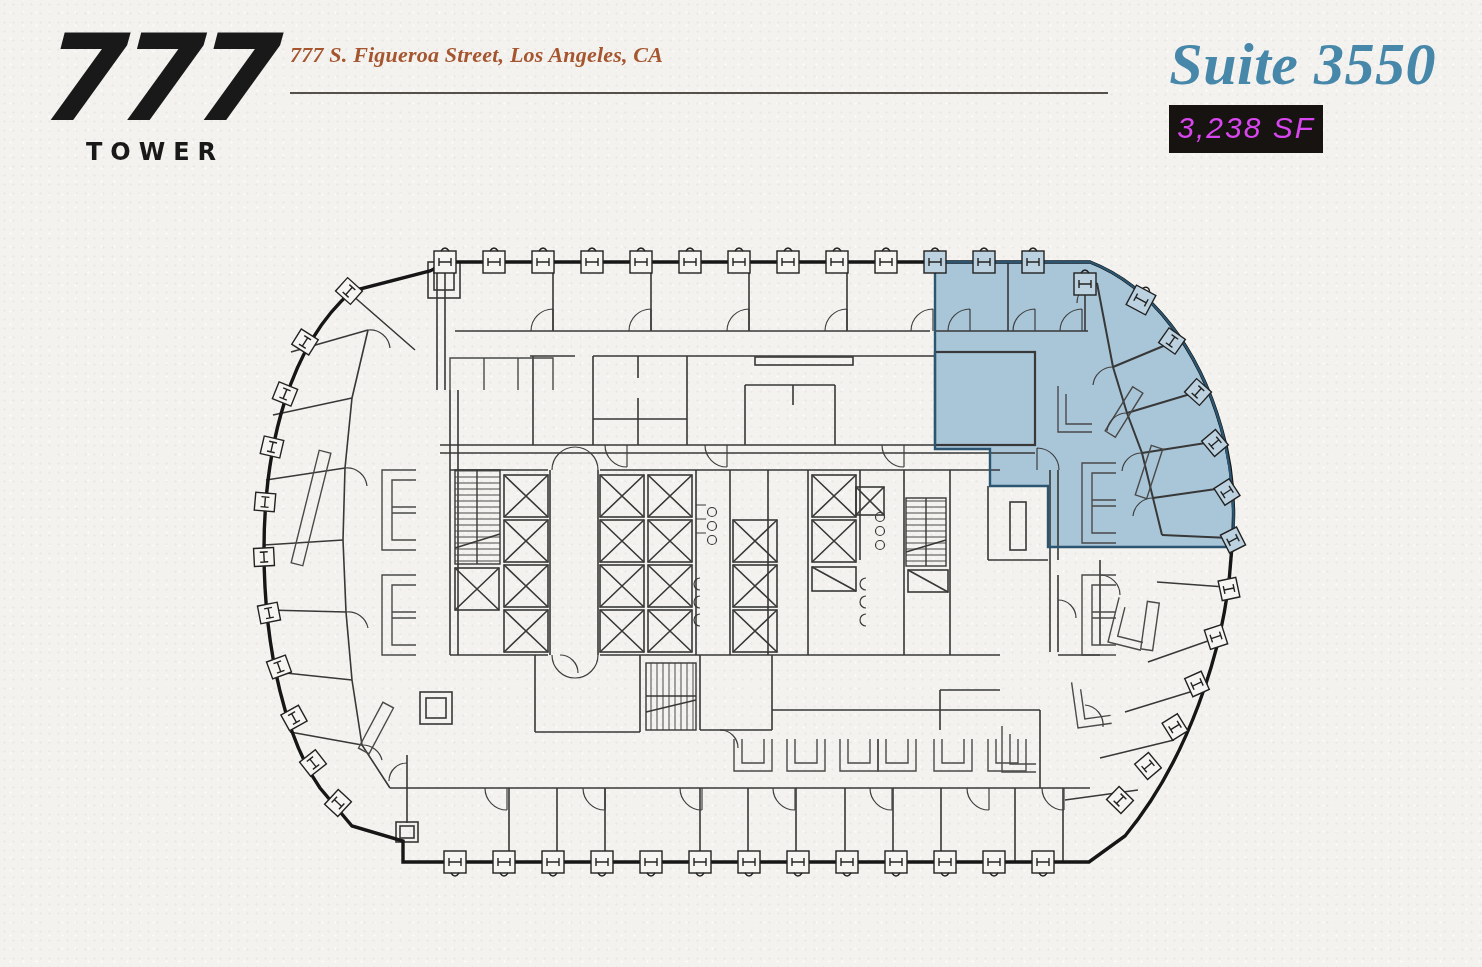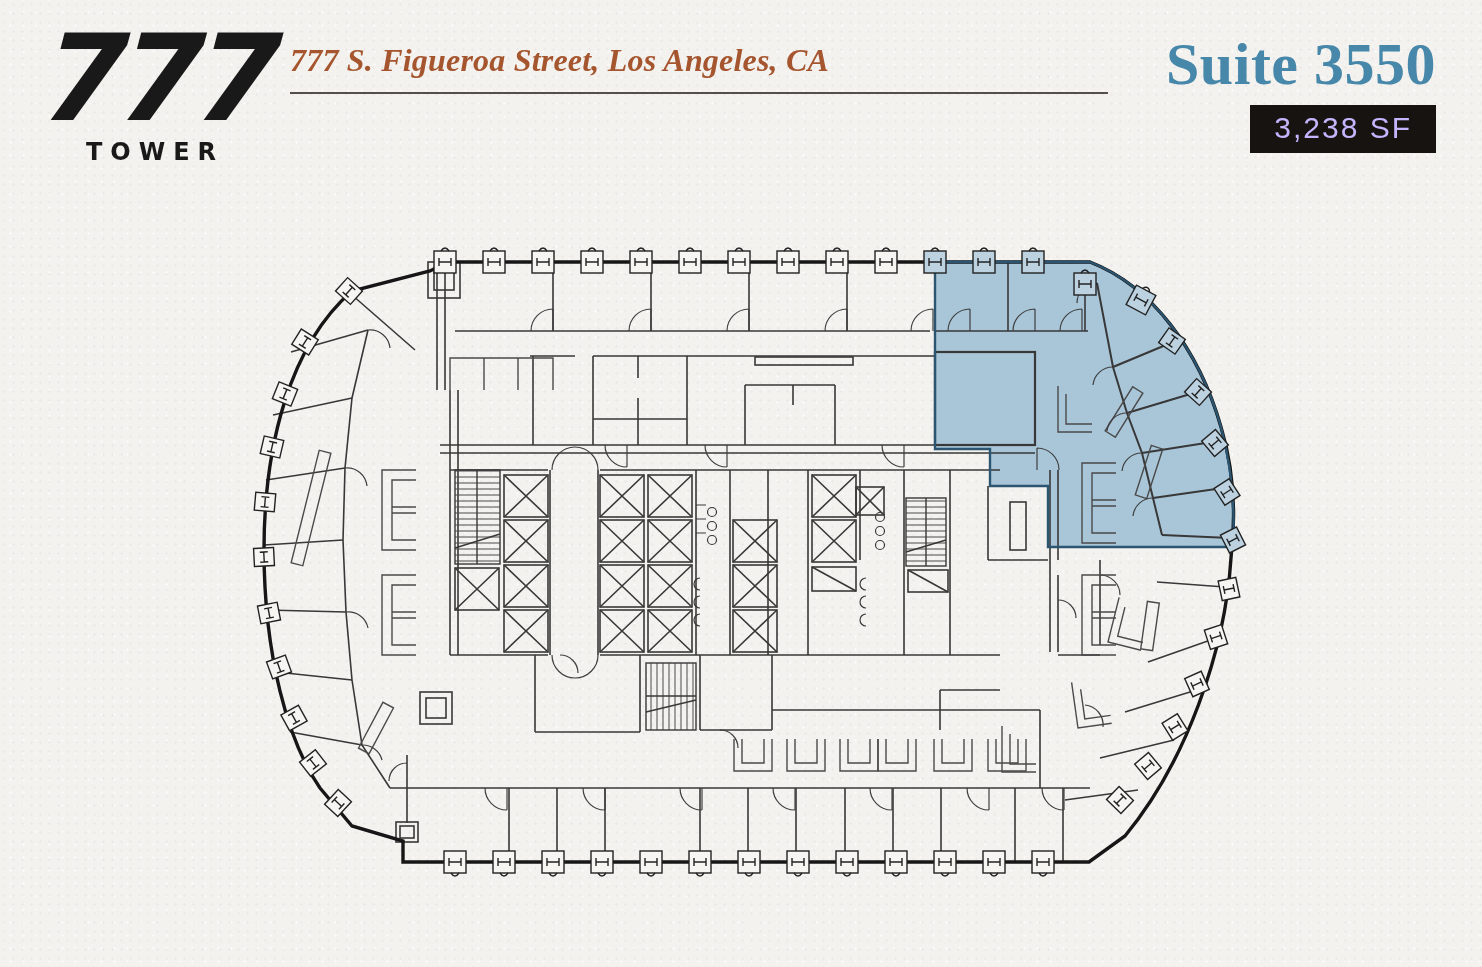--- a/index.html
+++ b/index.html
@@ -24,31 +24,31 @@
     font-family:"DejaVu Sans",sans-serif;font-style:italic;font-weight:800;
     font-size:120px;line-height:.92;letter-spacing:-7px;transform:skewX(-4deg);
   }
   .logo-word{
     font-family:"DejaVu Sans",sans-serif;font-weight:700;font-size:24px;
     letter-spacing:8px;margin-top:4px;text-indent:8px;
   }
   .address{
     position:absolute;left:290px;top:42px;
     font-family:"Liberation Serif",serif;font-style:italic;font-weight:700;
-    font-size:32px;color:#a5562f;letter-spacing:.2px;
+    font-size:22px;color:#a5562f;letter-spacing:.2px;
   }
   .rule{position:absolute;left:290px;top:92px;width:818px;height:2px;background:#55504a;}
-  .suite-block{position:absolute;right:46px;top:34px;text-align:right;}
+  .suite-block{position:absolute;right:46px;top:34px;font-style:italic;}
   .suite-title{
     font-family:"Liberation Serif",serif;font-weight:700;font-size:60px;line-height:1;
     color:#4787a9;letter-spacing:.5px;
   }
   .area-badge{
-    display:inline-block;margin-top:11px;background:#161310;color:#c4b5fd;
-    font-size:30px;line-height:1;letter-spacing:2px;padding:8px 24px 10px;
+    display:inline-block;margin-top:11px;background:#161310;color:#d946ef;
+    font-size:30px;line-height:1;letter-spacing:2px;padding:8px 8px 10px;
   }
   
   .plan{position:absolute;left:0;top:0;width:1482px;height:967px;}
 </style>
 </head>
 <body>
 
 <div class="page">
 
   <div class="logo">

